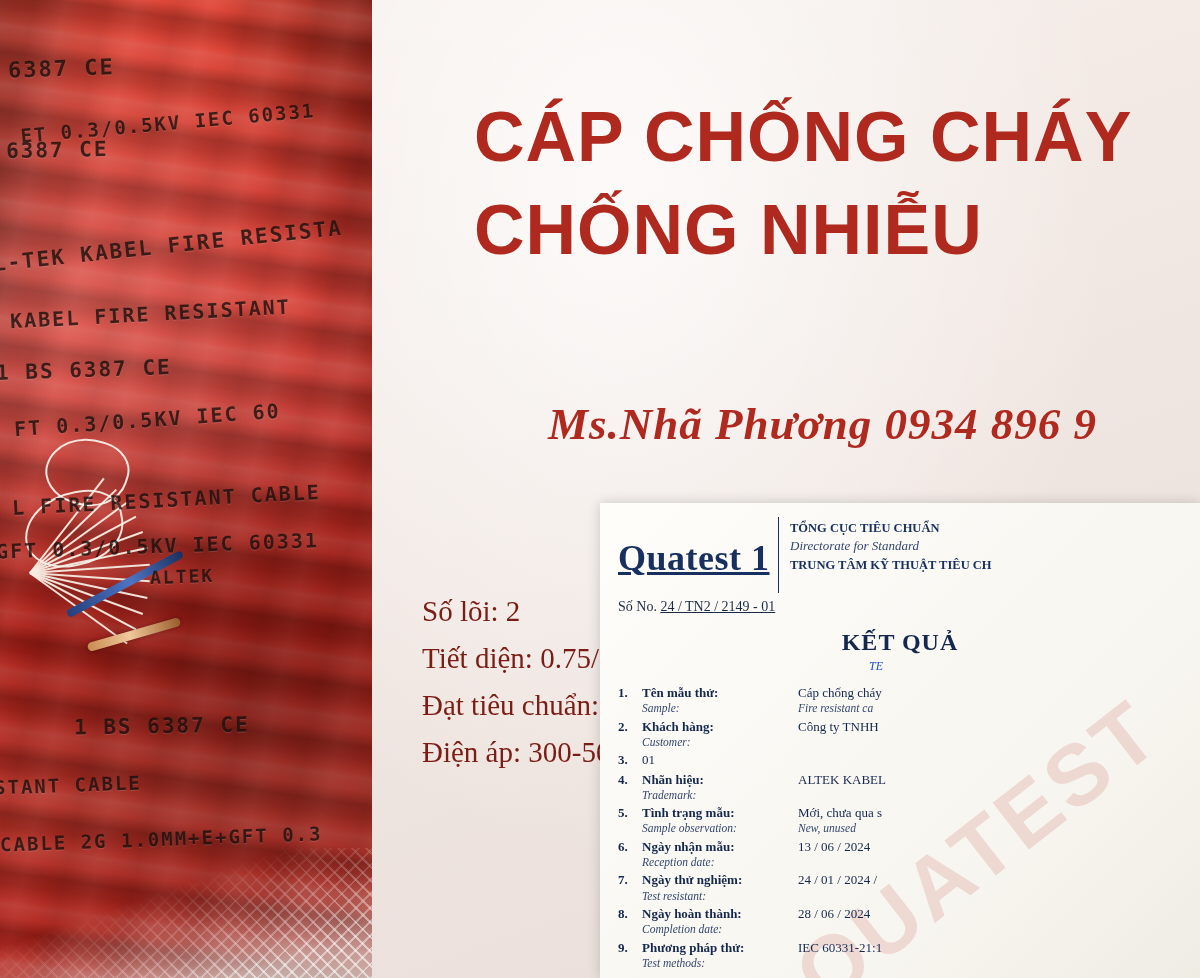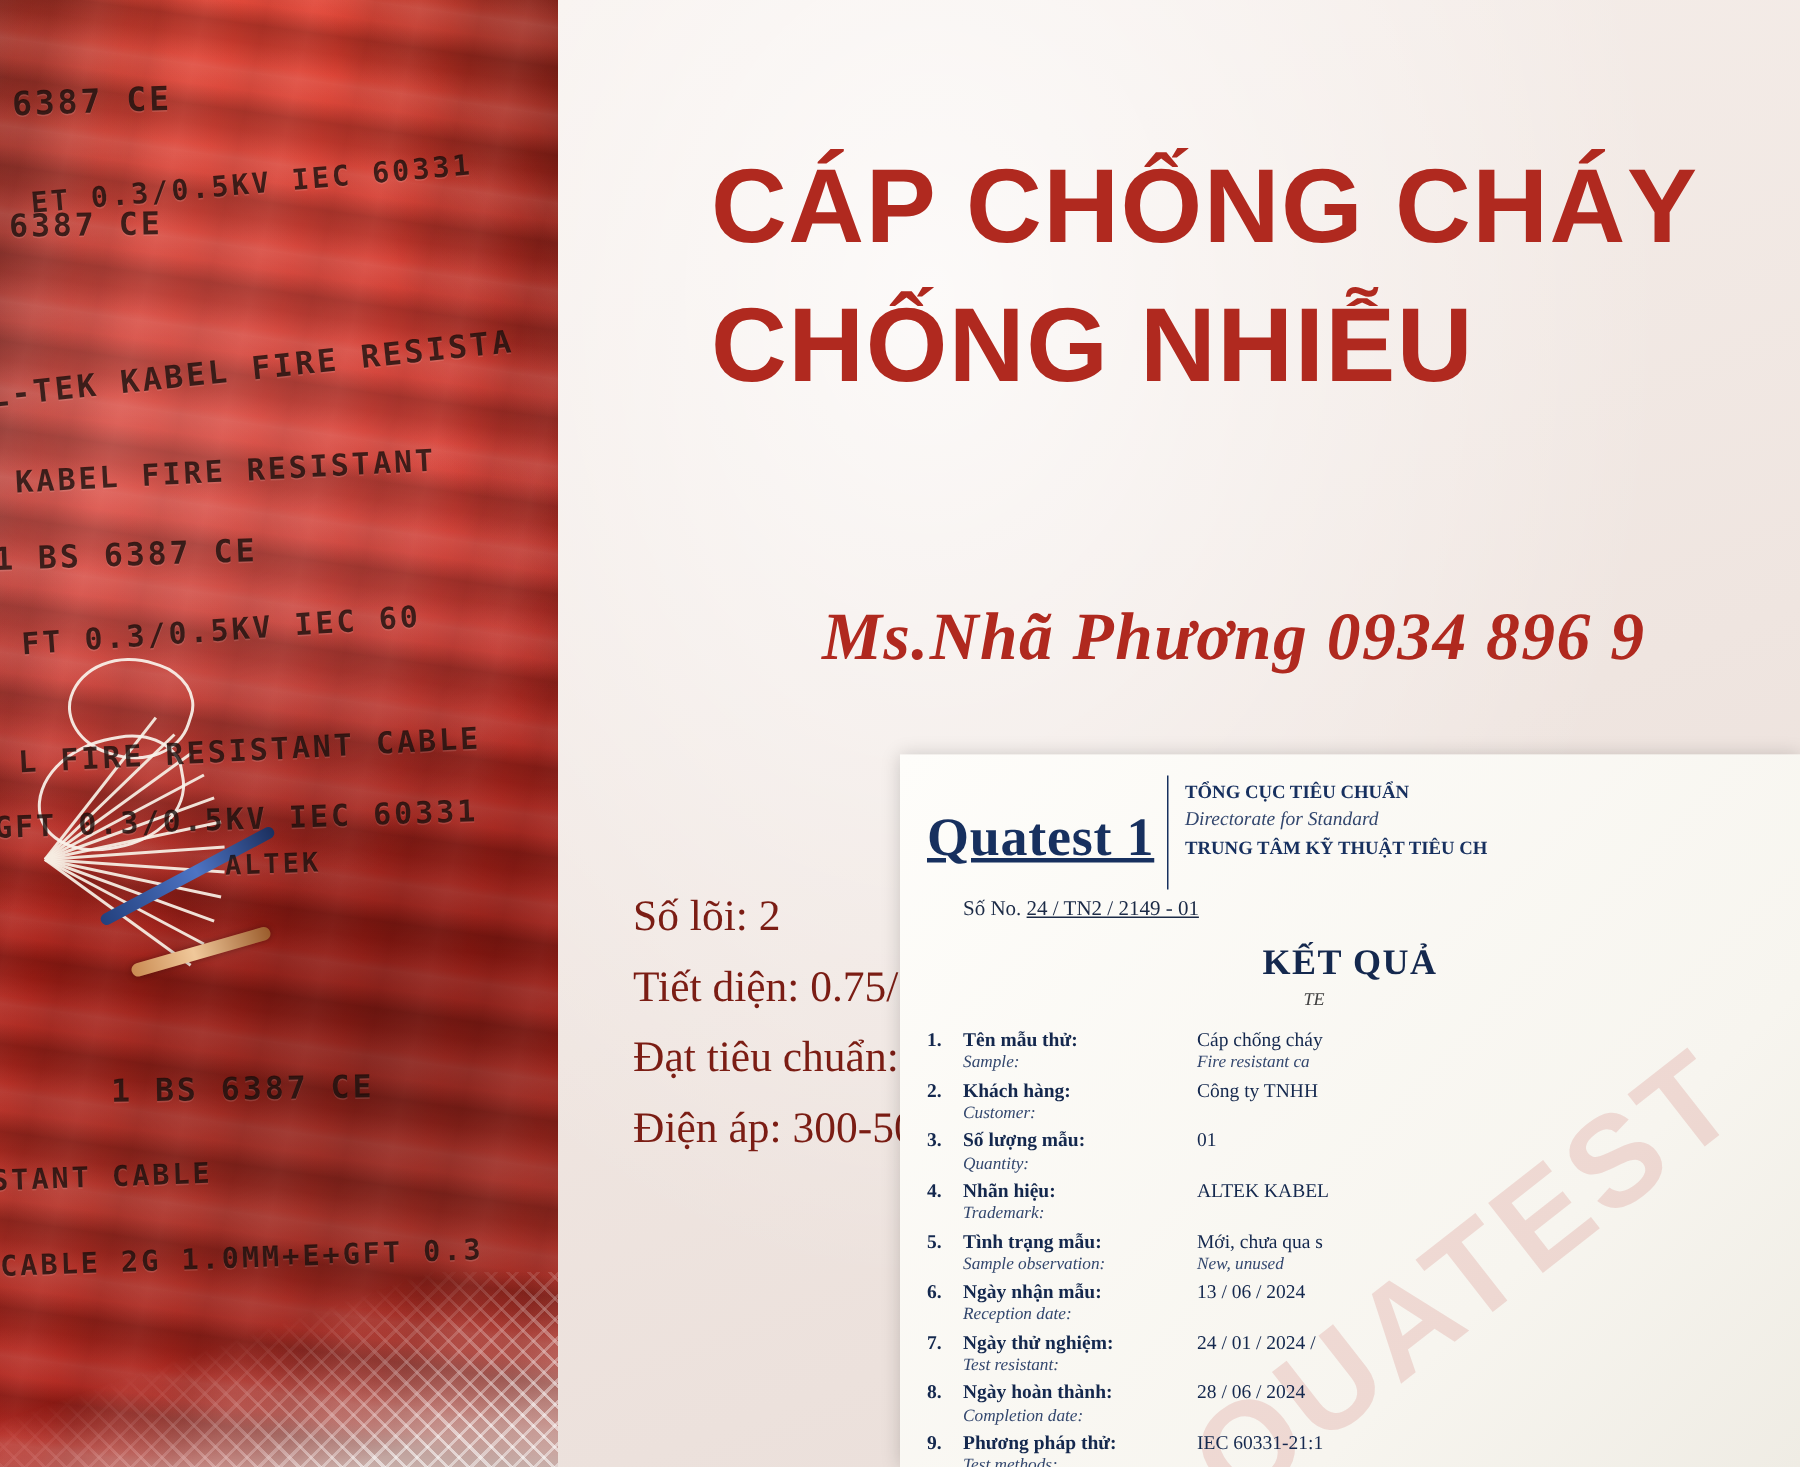--- a/index.html
+++ b/index.html
@@ -264,21 +264,20 @@
     width: 1px;
     height: 76px;
     background: #17305f;
   }
   .cert-sono {
     position: absolute;
     left: 18px;
     top: 96px;
     font-size: 14px;
     color: #1b2a46;
-    margin-left: 24px;
   }
   .cert-sono u { text-decoration: underline; }
   .cert-title {
     position: absolute;
     left: 0;
     top: 126px;
     width: 600px;
     text-align: center;
     font-weight: bold;
     font-size: 24px;
@@ -286,21 +285,21 @@
     letter-spacing: 1px;
   }
   .cert-subtitle {
     position: absolute;
     left: 0;
     top: 156px;
     width: 552px;
     text-align: center;
     font-size: 12px;
     font-style: italic;
-    color: #404040;
+    color: #1d4ed8;
   }
   .cert-rows {
     position: absolute;
     left: 18px;
     top: 182px;
     width: 566px;
   }
   .cert-row {
     display: flex;
     align-items: flex-start;
@@ -452,24 +451,20 @@
           <div class="cert-lab-vi">Khách hàng:</div>
           <div class="cert-lab-en">Customer:</div>
         </div>
         <div class="cert-vals">
           <div class="cert-val-vi">Công ty TNHH</div>
           <div class="cert-val-en"></div>
         </div>
       </div>
       <div class="cert-row">
         <div class="cert-idx">3.</div>
-        <div class="cert-labels">
-          <div class="cert-lab-vi">Số lượng mẫu:</div>
-          <div class="cert-lab-en">Quantity:</div>
-        </div>
         <div class="cert-vals">
           <div class="cert-val-vi">01</div>
           <div class="cert-val-en"></div>
         </div>
       </div>
       <div class="cert-row">
         <div class="cert-idx">4.</div>
         <div class="cert-labels">
           <div class="cert-lab-vi">Nhãn hiệu:</div>
           <div class="cert-lab-en">Trademark:</div>

